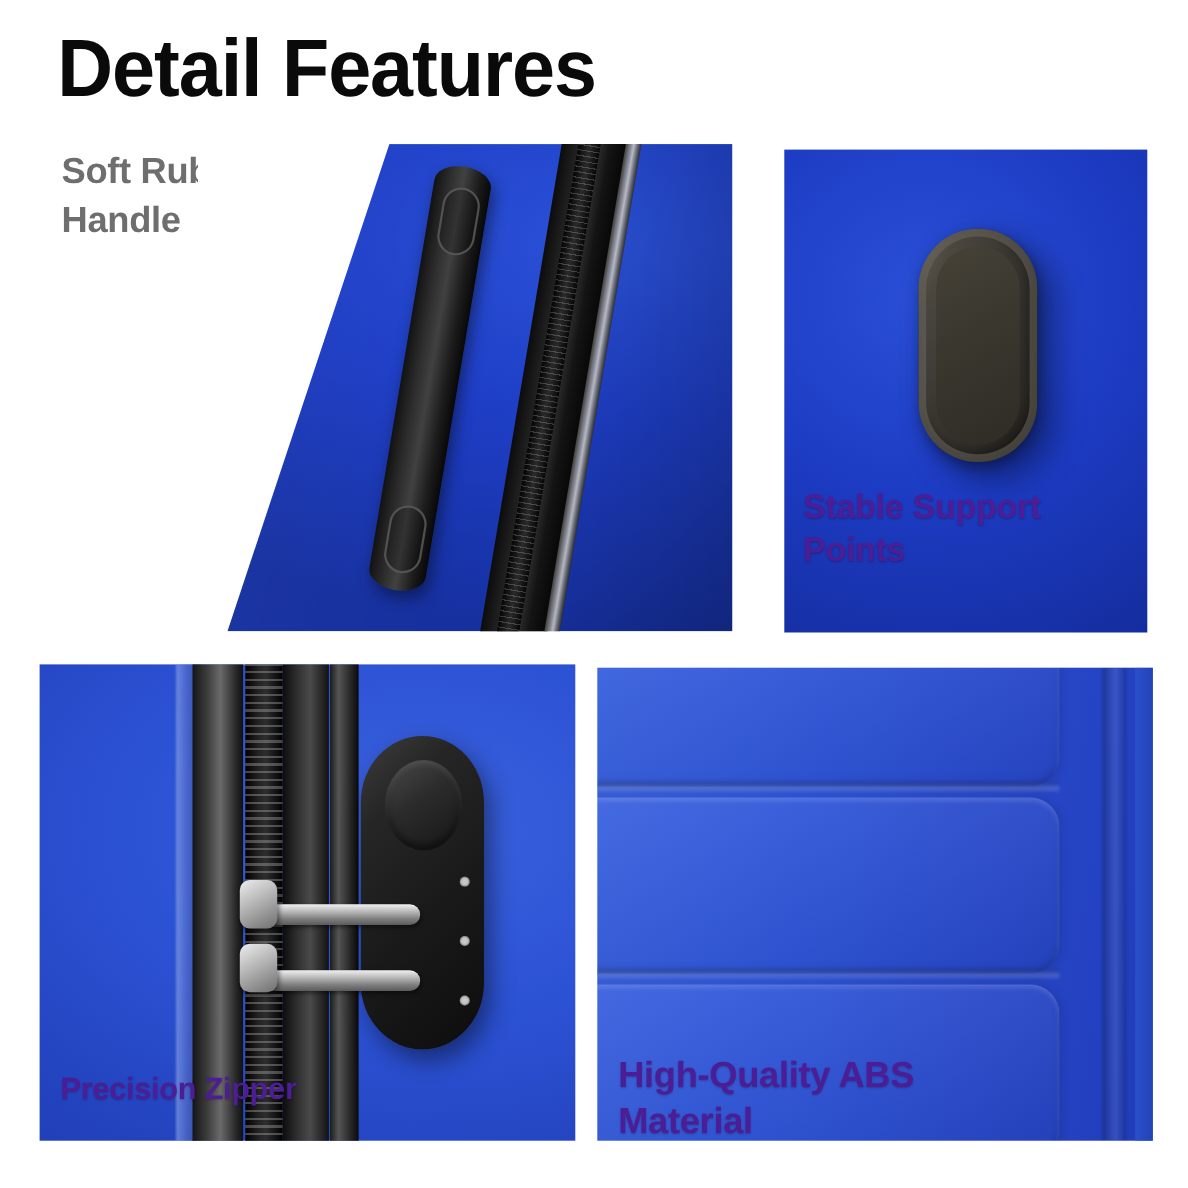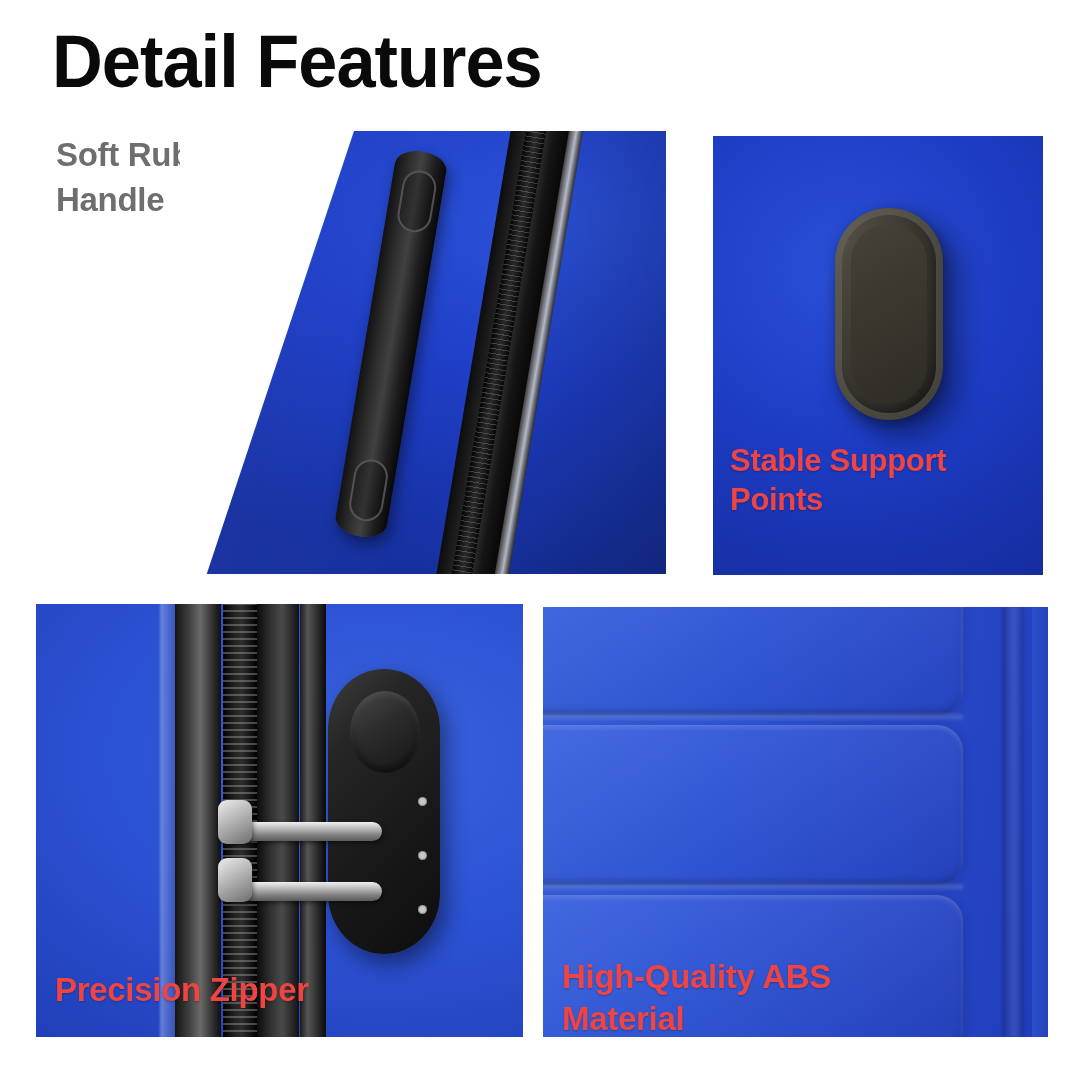--- a/index.html
+++ b/index.html
@@ -52,21 +52,21 @@
   
   .panel {
     position: absolute;
     overflow: hidden;
     background: #1f3fc6;
   }
 
   .caption {
     position: absolute;
     font-weight: 700;
-    color: #ef4444;
+    color: #4c1d95;
     letter-spacing: -0.3px;
     z-index: 40;
     text-shadow: 0 1px 2px rgba(0,0,0,0.25);
   }
 
   
   #panel-handle {
     left: 180px;
     top: 131px;
     width: 486px;
@@ -278,21 +278,21 @@
     border-radius: 9px;
     background: linear-gradient(150deg, #ededed 0%, #b5b5b5 45%, #6f6f6f 100%);
     box-shadow: 1px 2px 5px rgba(0,0,0,0.5);
   }
   .pull-head.a { left: 182px; top: 196px; }
   .pull-head.b { left: 182px; top: 254px; }
 
   #cap-zipper {
     left: 55px;
     top: 970px;
-    font-size: 33px;
+    font-size: 28px;
     line-height: 40px;
   }
 
   
   #panel-abs {
     left: 543px;
     top: 607px;
     width: 505px;
     height: 430px;
     background: linear-gradient(100deg, #3b63e0 0%, #2f55d8 38%, #2848c9 70%, #1f3cb9 100%);

